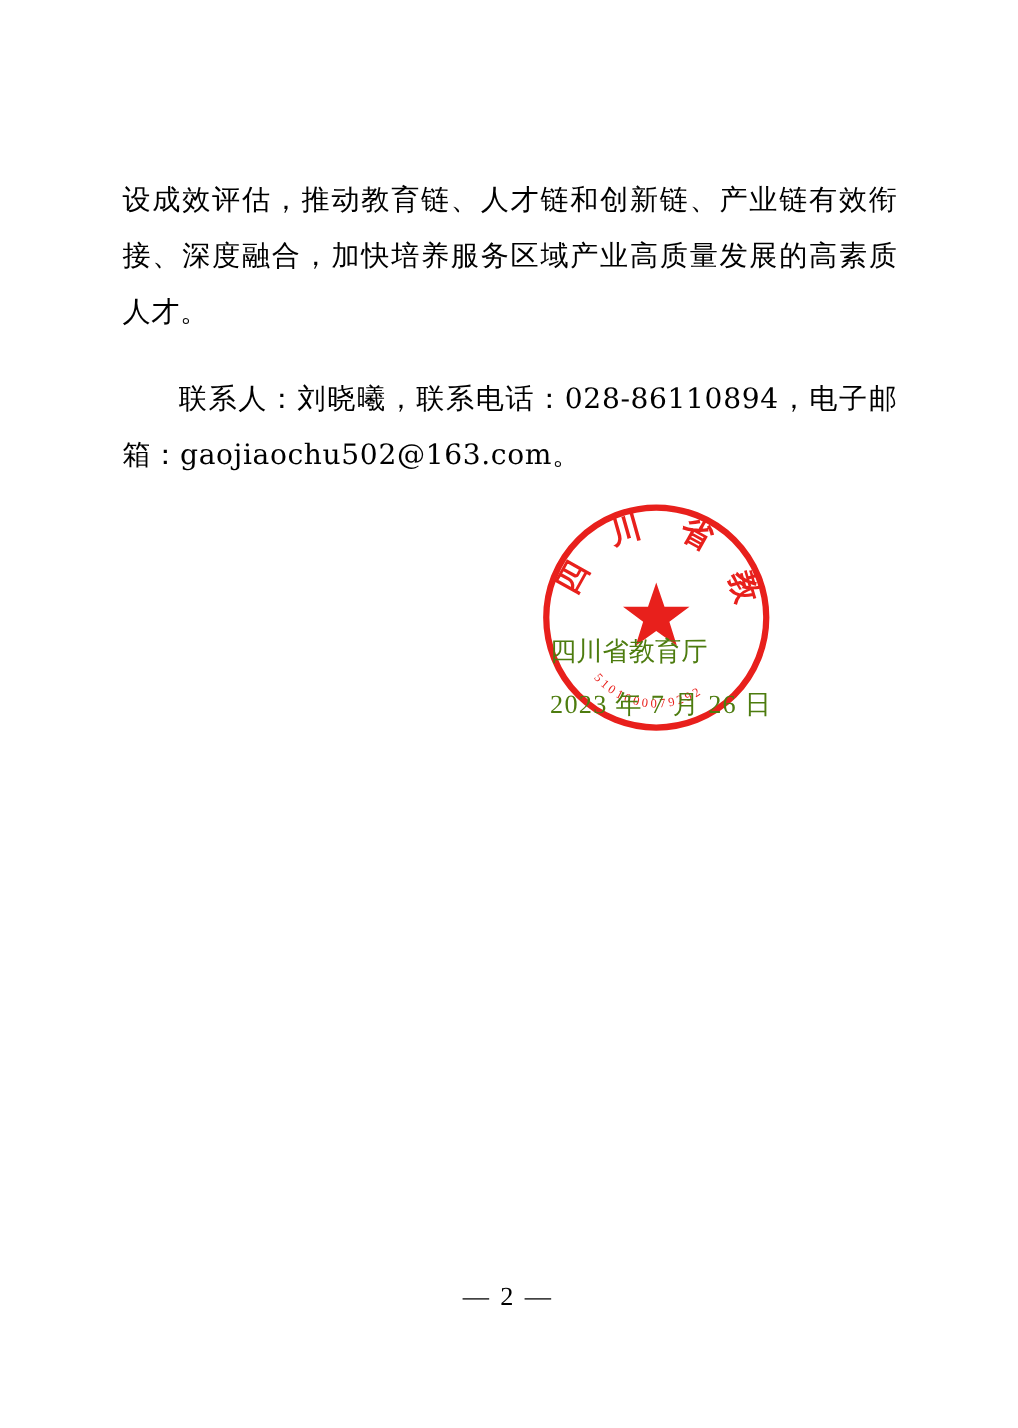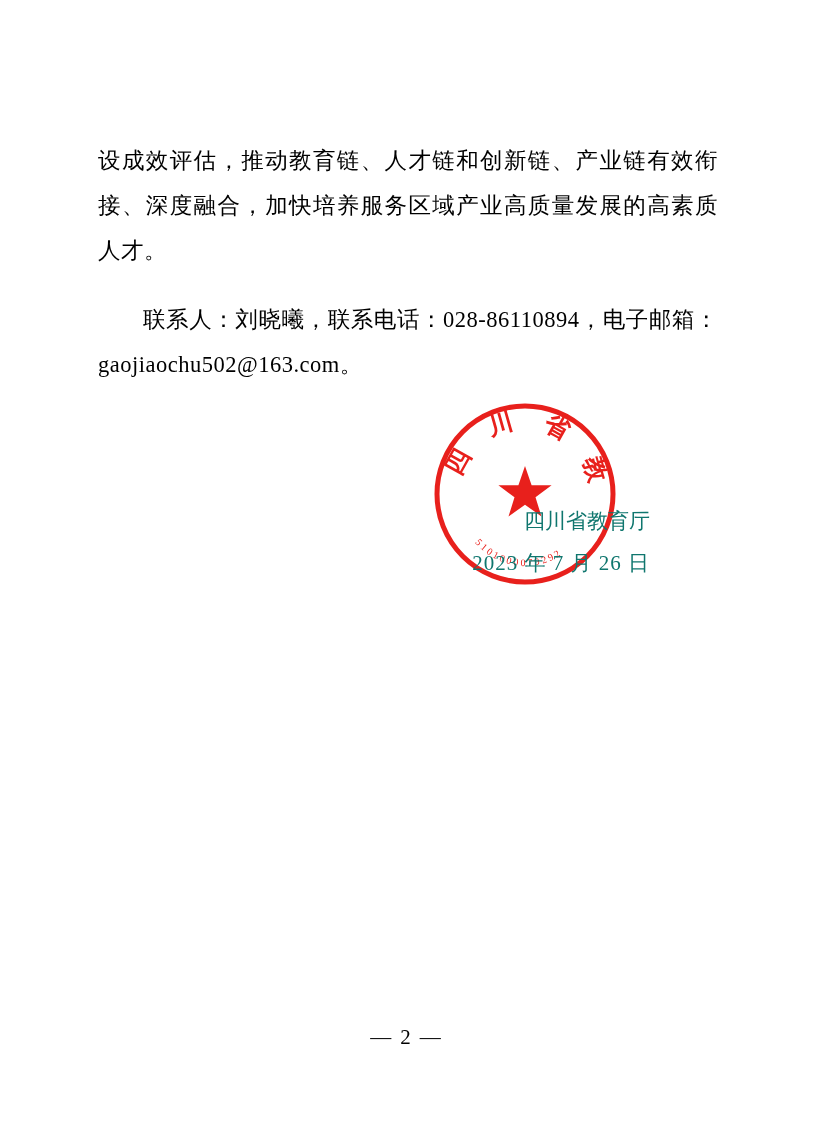--- a/index.html
+++ b/index.html
@@ -32,44 +32,43 @@
     letter-spacing: 0.5px;
     text-align: justify;
     text-justify: inter-character;
   }
   .para {
     margin: 0 0 8px 0;
     text-indent: 0;
   }
   .para.indent2 {
     text-indent: 45px;
-    font-family: Liberation Serif, serif;
   }
   .para-gap {
     margin-top: 24px;
   }
   
   .seal {
     position: absolute;
     left: 432px;
     top: 401px;
     width: 186px;
     height: 186px;
   }
   .seal svg { display: block; }
   .sign-block {
     position: absolute;
     left: 440px;
     top: 500px;
     width: 210px;
-    text-align: right;
+    text-align: left;
     font-family: "DejaVu Serif", "Liberation Serif", serif;
     font-size: 21px;
     line-height: 42px;
-    color: #0f766e;
+    color: #4d7c0f;
   }
   .sign-date {
     font-family: Liberation Serif, serif;
     font-size: 21px;
     letter-spacing: 1px;
   }
   .footer {
     position: absolute;
     left: 0;
     top: 1025px;

